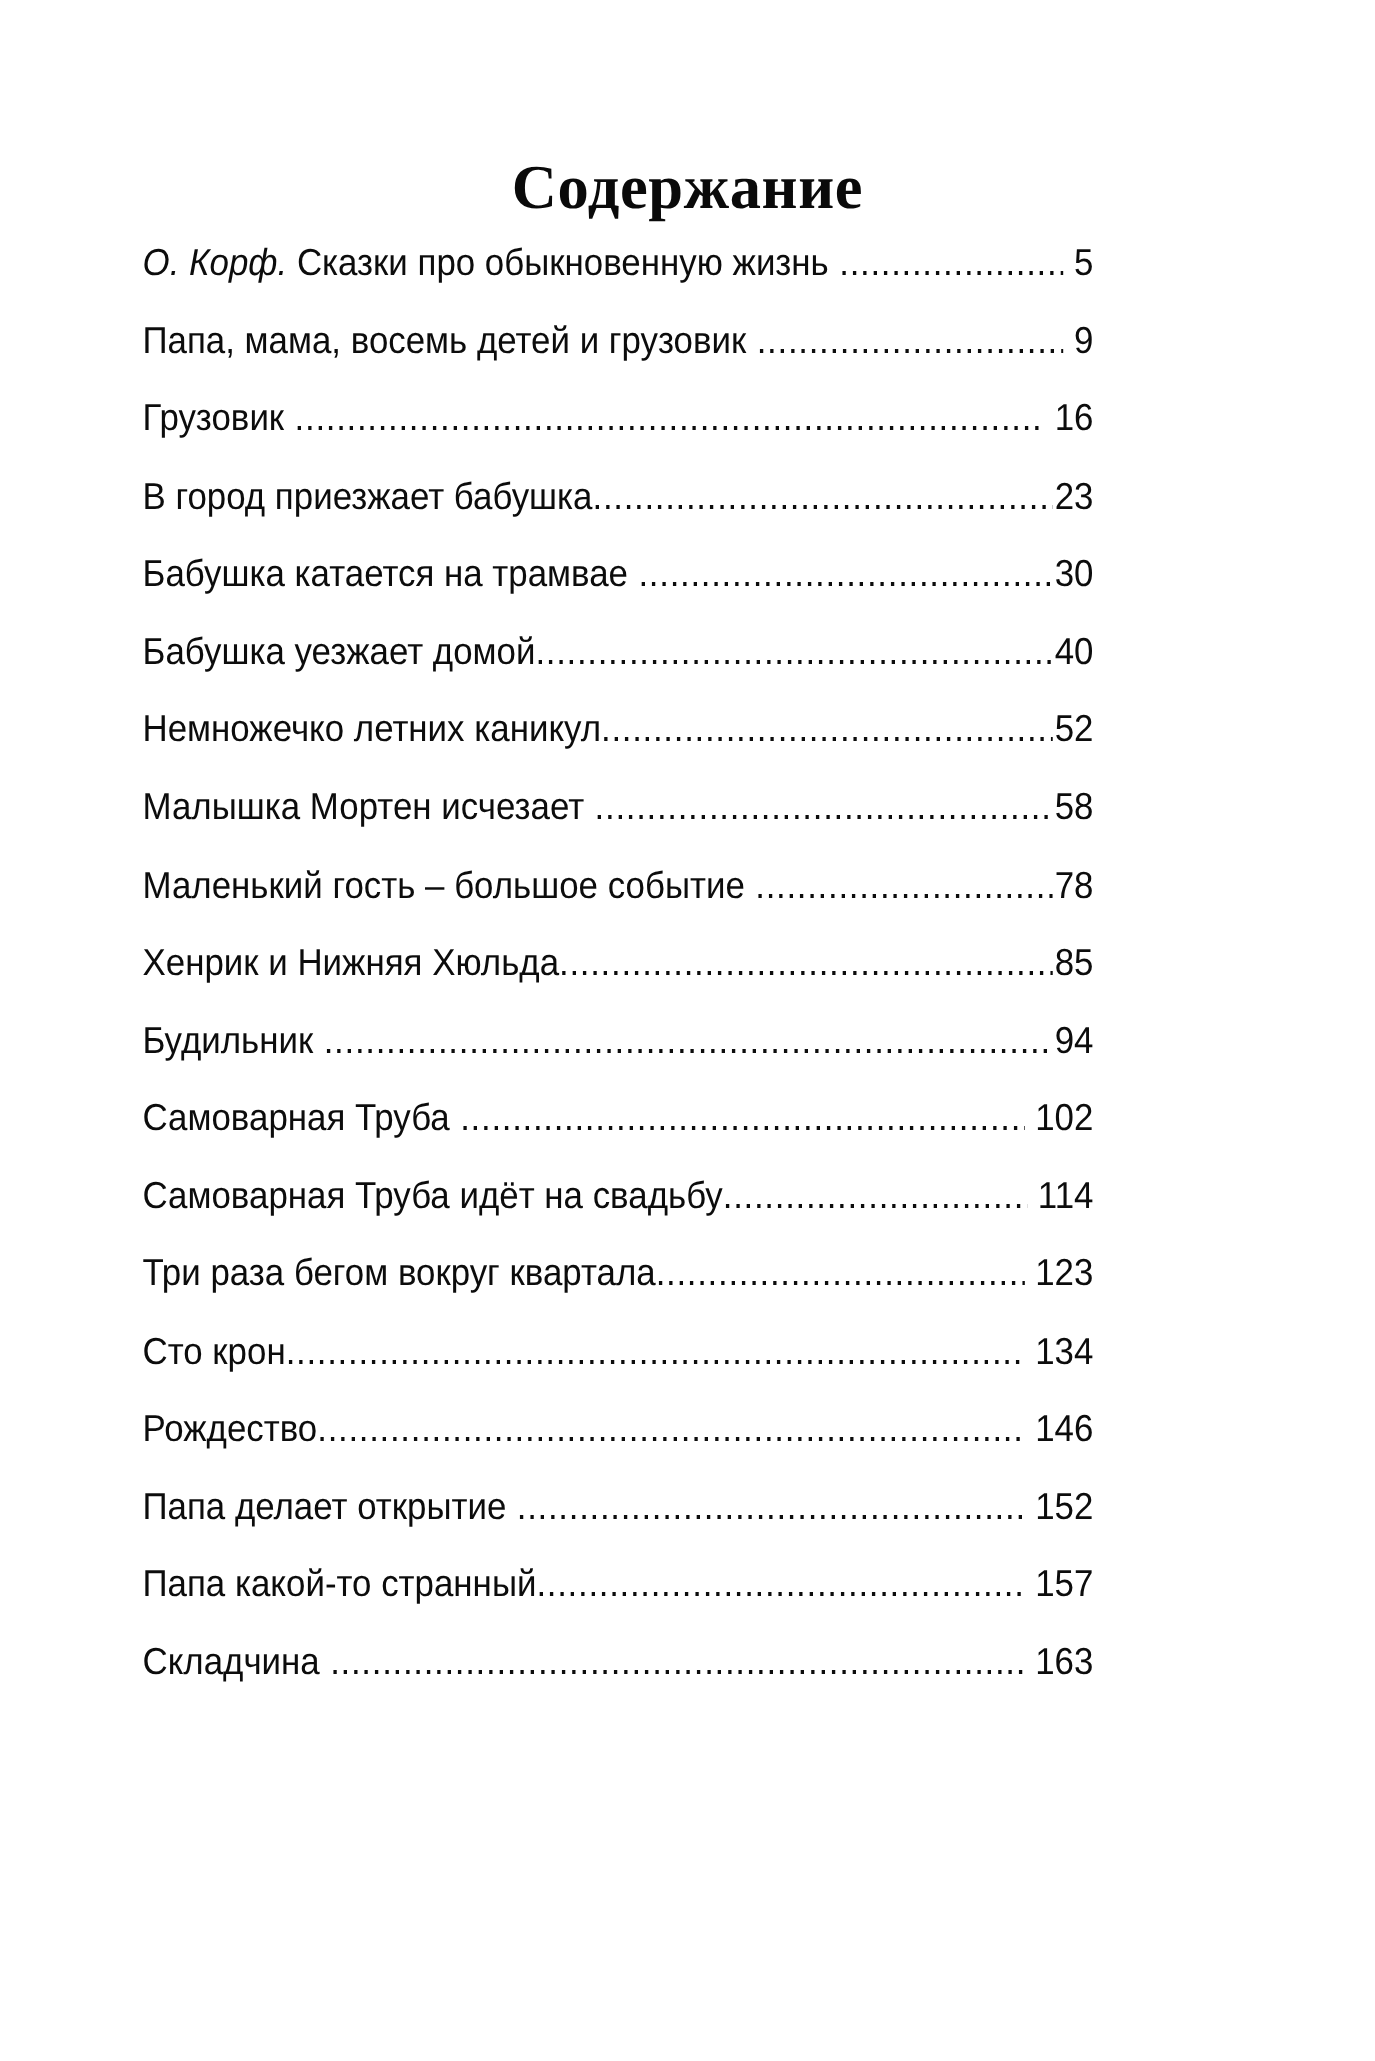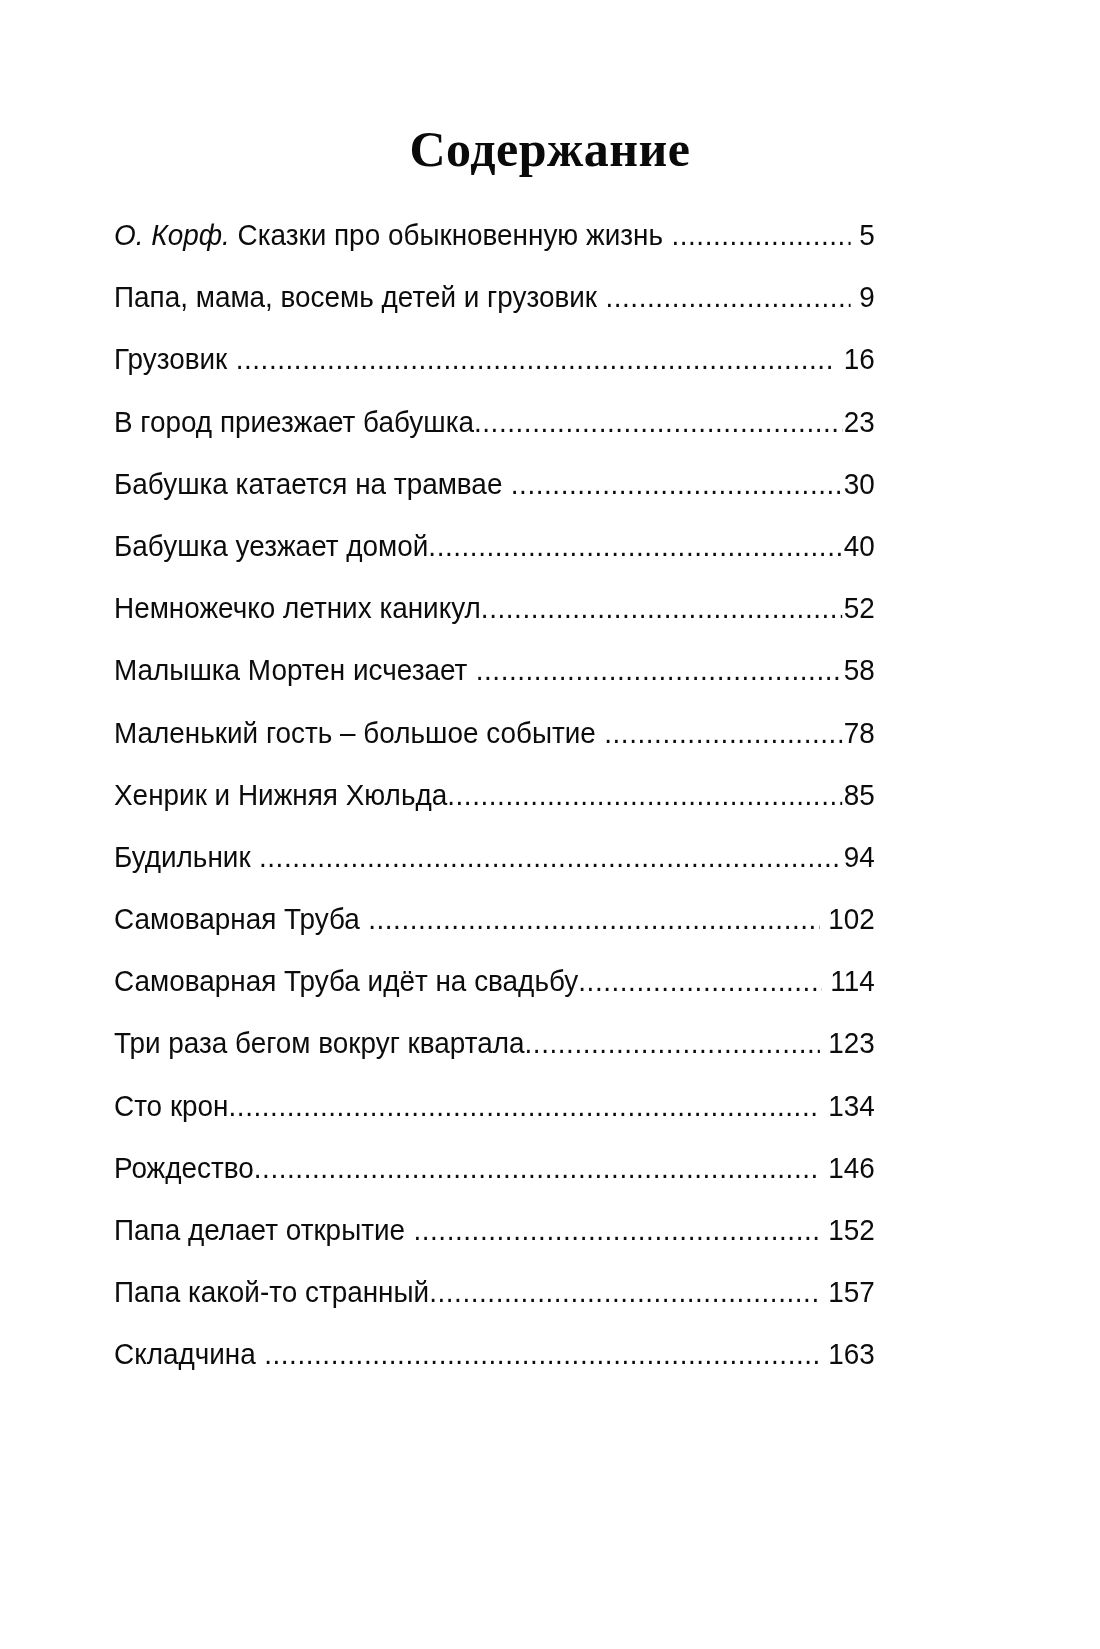--- a/index.html
+++ b/index.html
@@ -31,21 +31,21 @@
     font-weight: 700;
     letter-spacing: 0.5px;
     color: #0a0a0a;
     line-height: 1;
     white-space: nowrap;
   }
 
   
   .toc-list {
     position: absolute;
-    top: 220px;
+    top: 196px;
     left: 114px;
     width: 818px;
   }
 
   .toc-entry {
     display: flex;
     align-items: baseline;
     width: 100%;
     height: 62.2px;
     font-family: "Liberation Sans", "DejaVu Sans", sans-serif;

